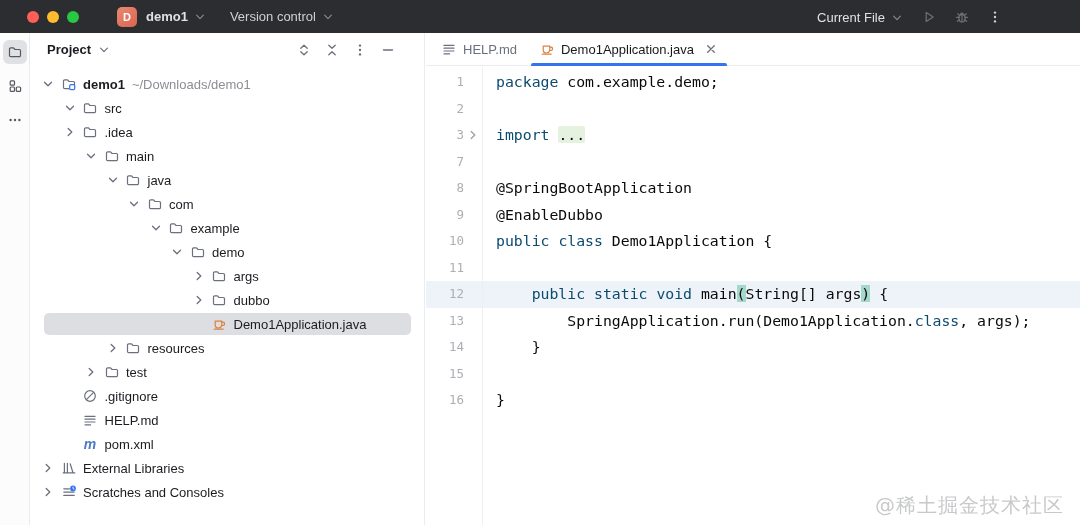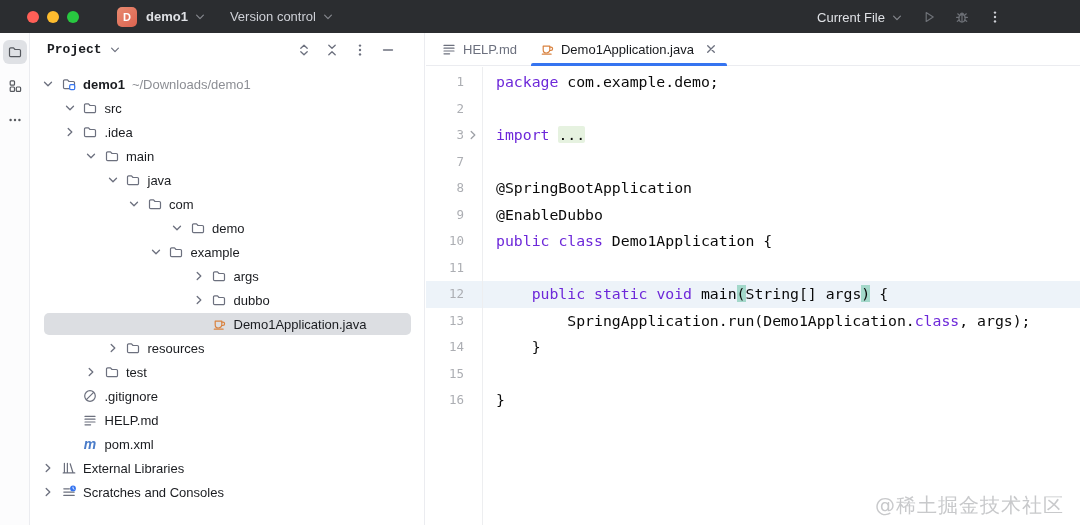--- a/index.html
+++ b/index.html
@@ -30,21 +30,21 @@
   .toolstrip { position:absolute; left:0; top:33px; width:30px; bottom:0; background:#FCFCFD;
                border-right:1px solid #EBECF0; display:flex; flex-direction:column; align-items:center;
                padding-top:7px; gap:10px; }
   .strip-btn { width:24px; height:24px; border-radius:6px; display:flex; align-items:center; justify-content:center;
                color:#55585E; cursor:pointer; }
   .strip-btn.selected { background:#DFE1E5; }
 
   
   .project-panel { position:absolute; left:30px; top:33px; width:395px; bottom:0; background:#fff;
                    border-right:1px solid #EBECF0; overflow:hidden; }
-  .panel-header { height:33px; display:flex; align-items:center; padding:0 28px 0 17px;font-family:Liberation Mono, monospace; }
+  .panel-header { height:33px; display:flex; align-items:center; padding:0 28px 0 17px; }
   .panel-title { display:flex; align-items:center; gap:5px; font-size:13px; font-weight:700; color:#1A1C20;
                  background:none; border:0; cursor:pointer; font-family:inherit; }
   .panel-title .chev { color:#6C707E; display:flex; }
   .panel-actions { margin-left:auto; display:flex; gap:12px; color:#6C707E; }
   .action { width:16px; height:16px; display:flex; align-items:center; justify-content:center; background:none; border:0; color:#6C707E; cursor:pointer; }
   .tree { padding-top:6px; font-size:13px; color:#1A1C20; }
   .trow { position:relative; display:flex; align-items:center; height:24px; cursor:pointer; }
   .trow.selected::before { content:''; position:absolute; left:14px; right:13px; top:1px; bottom:1px;
                            background:#DCDEE2; border-radius:5px; }
   .trow > * { position:relative; }
@@ -68,21 +68,21 @@
   .tab-close { display:flex; color:#6C707E; margin-left:3px; }
 
   .code-area { position:absolute; left:0; top:34px; right:0; bottom:0; padding-top:2px; overflow:hidden; }
   .gutter-line { position:absolute; left:56px; top:0; bottom:0; width:1px; background:#EDEEF0; }
   .cline { display:flex; height:26.5px; line-height:26.5px; font-family:"DejaVu Sans Mono","Liberation Mono",monospace;
            font-size:14.8px; color:#0A0A0A; white-space:pre; }
   .cline.cur { background:#EDF3F9; }
   .lnum { flex:none; width:38px; text-align:right; color:#ACAEB3; font-size:12.5px; }
   .fcol { flex:none; width:18px; display:flex; align-items:center; justify-content:center; color:#9DA0A6; }
   .ctext { padding-left:14px; }
-  .kw { color:#6d28d9; }
+  .kw { color:#0c4a6e; }
   .fold { background:#E6F2E0; border-radius:2px; }
   .br { background:#A3D8CA; }
 
   .watermark { position:absolute; right:16px; bottom:6px; font-size:20px; color:#C8C9CB; letter-spacing:1px;
                font-family:"DejaVu Sans",sans-serif; }
 </style>
 </head>
 <body>
 
 <div class="app">
@@ -286,46 +286,46 @@
             </svg>
           </span>
           <span class="ticon">
             <svg width="16" height="16" viewBox="0 0 16 16" fill="none" stroke="currentColor" stroke-width="1.2" stroke-linecap="round" stroke-linejoin="round">
               <path d="M2.5 5 a1.2 1.2 0 0 1 1.2 -1.2 h2.8 l1.5 1.7 h4.3 a1.2 1.2 0 0 1 1.2 1.2 v4.8 a1.2 1.2 0 0 1 -1.2 1.2 H3.7 a1.2 1.2 0 0 1 -1.2 -1.2 z"></path>
             </svg>
           </span>
           <span class="tlabel">com</span>
         </div>
         <div class="trow">
+          <span class="tind" style="width: 117.5px;"></span>
+          <span class="tchev">
+            <svg width="16" height="16" viewBox="0 0 16 16" fill="none" stroke="currentColor" stroke-width="1.2" stroke-linecap="round" stroke-linejoin="round">
+              <path d="M4.5 6.2 L8 9.8 L11.5 6.2" stroke-width="1.3"></path>
+            </svg>
+          </span>
+          <span class="ticon">
+            <svg width="16" height="16" viewBox="0 0 16 16" fill="none" stroke="currentColor" stroke-width="1.2" stroke-linecap="round" stroke-linejoin="round">
+              <path d="M2.5 5 a1.2 1.2 0 0 1 1.2 -1.2 h2.8 l1.5 1.7 h4.3 a1.2 1.2 0 0 1 1.2 1.2 v4.8 a1.2 1.2 0 0 1 -1.2 1.2 H3.7 a1.2 1.2 0 0 1 -1.2 -1.2 z"></path>
+            </svg>
+          </span>
+          <span class="tlabel">example</span>
+        </div>
+        <div class="trow">
           <span class="tind" style="width: 139px;"></span>
           <span class="tchev">
             <svg width="16" height="16" viewBox="0 0 16 16" fill="none" stroke="currentColor" stroke-width="1.2" stroke-linecap="round" stroke-linejoin="round">
               <path d="M4.5 6.2 L8 9.8 L11.5 6.2" stroke-width="1.3"></path>
             </svg>
           </span>
           <span class="ticon">
             <svg width="16" height="16" viewBox="0 0 16 16" fill="none" stroke="currentColor" stroke-width="1.2" stroke-linecap="round" stroke-linejoin="round">
               <path d="M2.5 5 a1.2 1.2 0 0 1 1.2 -1.2 h2.8 l1.5 1.7 h4.3 a1.2 1.2 0 0 1 1.2 1.2 v4.8 a1.2 1.2 0 0 1 -1.2 1.2 H3.7 a1.2 1.2 0 0 1 -1.2 -1.2 z"></path>
             </svg>
           </span>
           <span class="tlabel">demo</span>
-        </div>
-        <div class="trow">
-          <span class="tind" style="width: 117.5px;"></span>
-          <span class="tchev">
-            <svg width="16" height="16" viewBox="0 0 16 16" fill="none" stroke="currentColor" stroke-width="1.2" stroke-linecap="round" stroke-linejoin="round">
-              <path d="M4.5 6.2 L8 9.8 L11.5 6.2" stroke-width="1.3"></path>
-            </svg>
-          </span>
-          <span class="ticon">
-            <svg width="16" height="16" viewBox="0 0 16 16" fill="none" stroke="currentColor" stroke-width="1.2" stroke-linecap="round" stroke-linejoin="round">
-              <path d="M2.5 5 a1.2 1.2 0 0 1 1.2 -1.2 h2.8 l1.5 1.7 h4.3 a1.2 1.2 0 0 1 1.2 1.2 v4.8 a1.2 1.2 0 0 1 -1.2 1.2 H3.7 a1.2 1.2 0 0 1 -1.2 -1.2 z"></path>
-            </svg>
-          </span>
-          <span class="tlabel">example</span>
         </div>
         <div class="trow">
           <span class="tind" style="width: 160.5px;"></span>
           <span class="tchev">
             <svg width="16" height="16" viewBox="0 0 16 16" fill="none" stroke="currentColor" stroke-width="1.2" stroke-linecap="round" stroke-linejoin="round">
               <path d="M6.2 4.5 L9.8 8 L6.2 11.5" stroke-width="1.3"></path>
             </svg>
           </span>
           <span class="ticon">
             <svg width="16" height="16" viewBox="0 0 16 16" fill="none" stroke="currentColor" stroke-width="1.2" stroke-linecap="round" stroke-linejoin="round">

